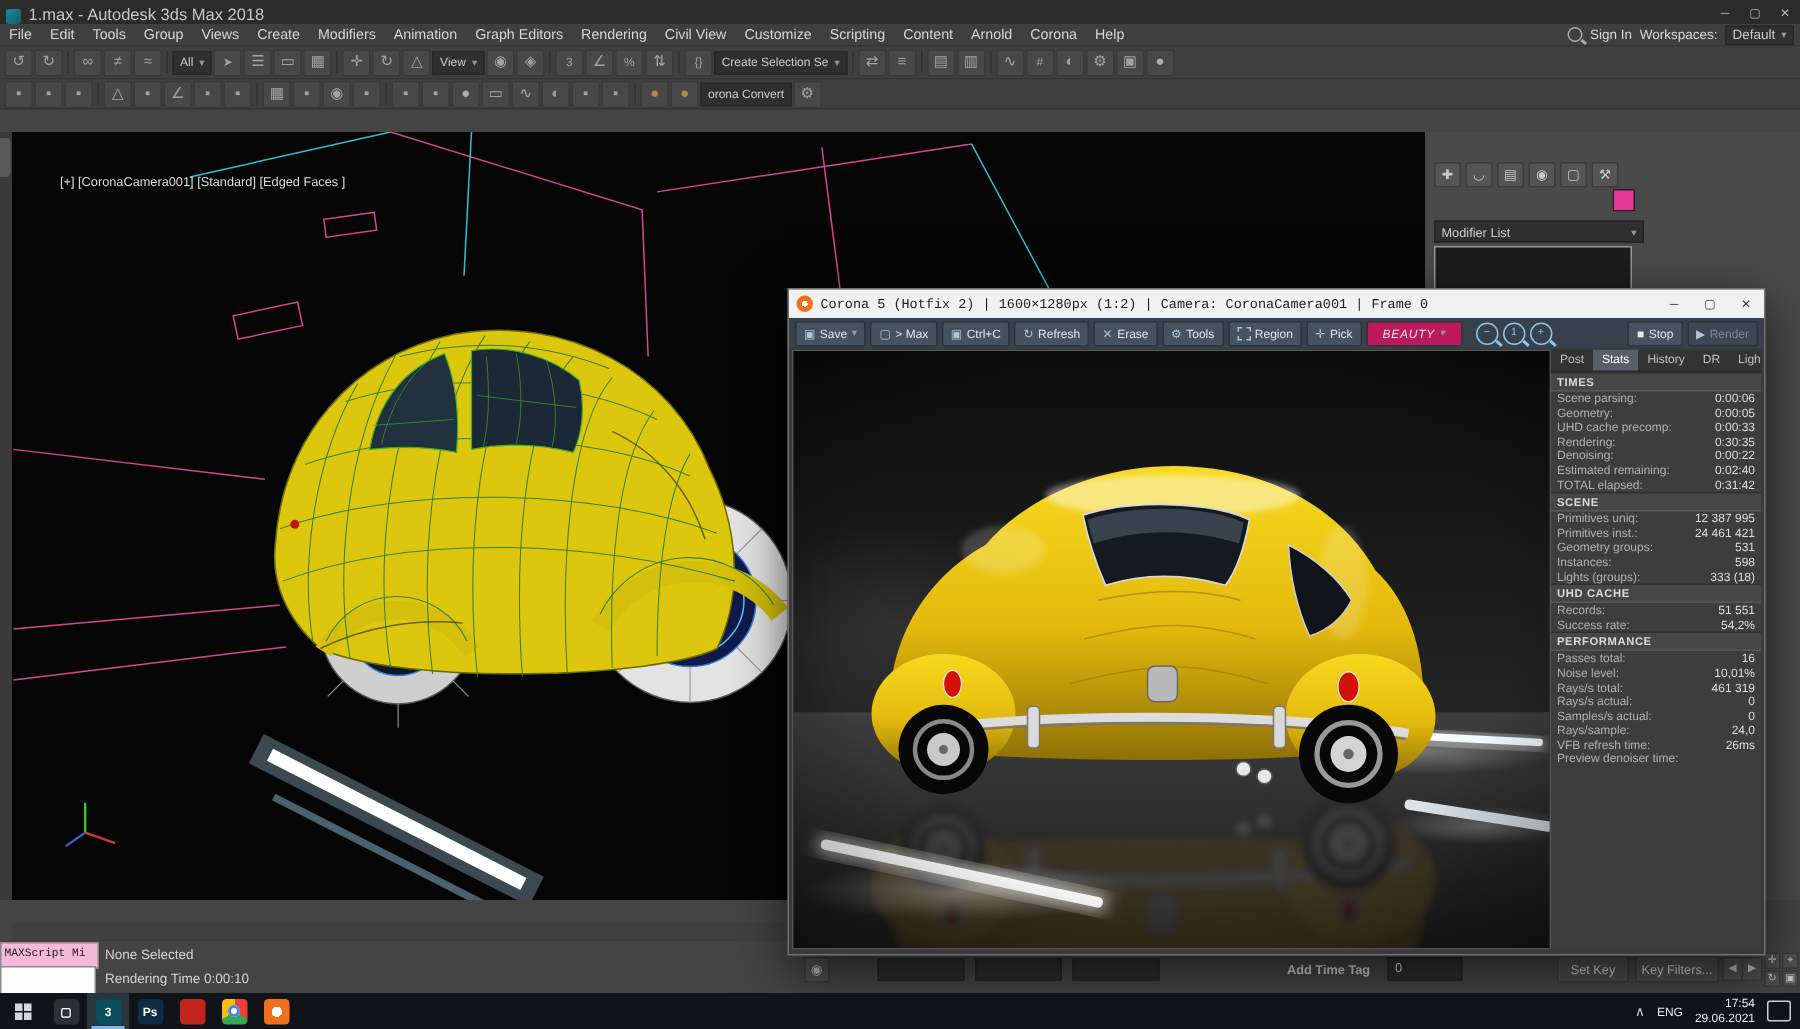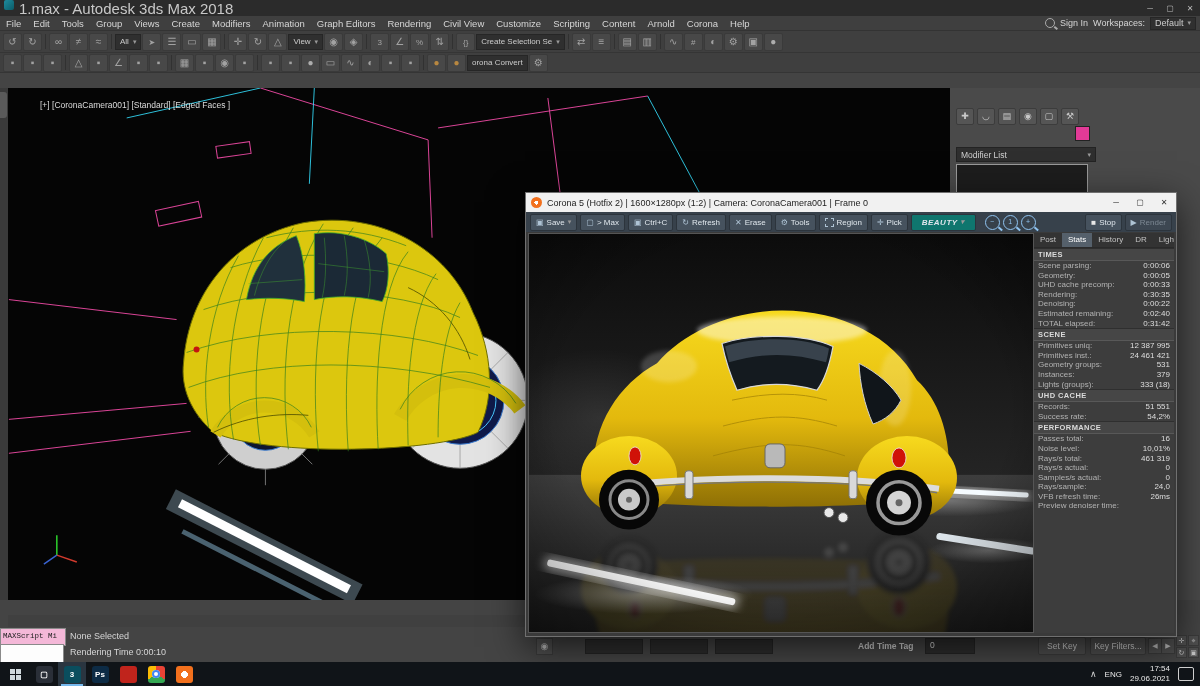--- a/index.html
+++ b/index.html
@@ -1,18 +1,18 @@
 <!DOCTYPE html>
 <html><head>
 <meta charset="utf-8">
 <style>
   html,body{margin:0;padding:0;background:#222;}
   #app{position:relative;width:1200px;height:686px;background:#444;font-family:"Liberation Sans",sans-serif;overflow:hidden;color:#ccc;}
   
-  .titlebar{position:absolute;left:0;top:0;right:0;height:16px;background:#2b2b2b;display:flex;align-items:flex-start;font-size:15px;color:#c8c8c8;}
+  .titlebar{position:absolute;left:0;top:0;right:0;height:16px;background:#2b2b2b;display:flex;align-items:flex-end;font-size:11px;color:#c8c8c8;}
   .appicon{width:10px;height:10px;margin:0 5px 0 4px;background:linear-gradient(135deg,#1e8c9e,#0b5b68);border-radius:2px;}
   .winbtns{margin-left:auto;display:flex;}
   .winbtn{width:20px;height:16px;display:flex;align-items:center;justify-content:center;color:#bbb;font-size:8px;}
   .wmin::before{content:"─";} .wmax::before{content:"▢";} .wclose::before{content:"✕";}
   
   .menubar{position:absolute;left:0;top:16px;right:0;height:14px;background:#3f3f3f;display:flex;align-items:center;font-size:9.5px;color:#d6d6d6;border-bottom:1px solid #333;}
   .menuitem{padding:0 6px;white-space:nowrap;}
   .menu-right{margin-left:auto;display:flex;align-items:center;gap:5px;padding-right:4px;font-size:9px;}
   .searchglyph{width:8px;height:8px;border:1.5px solid #aaa;border-radius:50%;position:relative;}
   .searchglyph::after{content:"";position:absolute;width:4px;height:1.5px;background:#aaa;right:-4px;bottom:-1px;transform:rotate(40deg);}
@@ -36,21 +36,21 @@
   .i-schem::before{content:"#";font-size:8px;} .i-mat::before{content:"◐";} .i-rset::before{content:"⚙";}
   .i-rframe::before{content:"▣";} .i-render::before{content:"●";color:#d8d8d8;} .i-tea::before{content:"●";color:#e8a33d;}
   
   .ribbon{position:absolute;left:0;top:73px;right:0;height:14px;background:#3c3c3c;display:flex;align-items:flex-end;font-size:9px;color:#b5b5b5;border-bottom:1px solid #2e2e2e;}
   .rtab{padding:1px 12px;}
   .rtab.active{background:#535353;color:#e8e8e8;border:1px solid #2c2c2c;border-bottom:none;}
   
   .vp-strip{position:absolute;left:0;top:88px;width:8px;height:512px;background:#3a3a3a;}
   .vp-tab{position:absolute;left:0;top:92px;width:7px;height:26px;background:#5a5a5a;border-radius:0 3px 3px 0;}
   .viewport{position:absolute;left:8px;top:88px;width:942px;height:512px;background:#050505;overflow:hidden;}
-  .vp-label{position:absolute;left:32px;top:12px;font-size:8.5px;color:#dcdcdc;z-index:3;}
+  .vp-label{position:absolute;left:32px;top:28px;font-size:8.5px;color:#dcdcdc;z-index:3;}
   .vp-svg{position:absolute;left:0;top:0;width:100%;height:100%;}
   
   .cmdpanel{position:absolute;left:950px;top:88px;width:250px;height:512px;background:#4a4a4a;}
   .cp-tabs{position:absolute;left:6px;top:20px;display:flex;gap:3px;}
   .cpicon{width:16px;height:15px;background:#555;border:1px solid #3c3c3c;border-radius:2px;color:#c9c9c9;font-size:9px;line-height:14px;text-align:center;}
   .cp-create::before{content:"✚";} .cp-modify::before{content:"◡";} .cp-hier::before{content:"▤";}
   .cp-motion::before{content:"◉";} .cp-disp::before{content:"▢";} .cp-util::before{content:"⚒";}
   .cp-swatch{position:absolute;left:125px;top:38px;width:13px;height:13px;background:#e23a97;border:1px solid #222;}
   .cp-modlist{position:absolute;left:6px;top:59px;width:130px;height:13px;background:#2f2f2f;border:1px solid #232323;color:#d0d0d0;font-size:8.5px;display:flex;align-items:center;padding:0 4px;justify-content:space-between;}
   .cp-stack{position:absolute;left:6px;top:76px;width:130px;height:30px;background:#1d1d1d;border:1px solid #9a9a9a;}
@@ -98,21 +98,21 @@
   .cw-title{height:19px;background:#f1f1f1;display:flex;align-items:center;font-size:9px;color:#1d1d1d;}
   .cw-icon{width:11px;height:11px;border-radius:50%;background:radial-gradient(circle,#fff 0 2px,#f2701d 2px 6px);margin:0 5px 0 5px;flex:none;}
   .cw-btn{width:24px;height:19px;display:flex;align-items:center;justify-content:center;color:#333;font-size:8px;}
   .cw-toolbar{height:20px;background:#37414b;display:flex;align-items:center;gap:3px;padding:0 4px;font-size:8px;color:#dfe6ec;}
   .cbtn{display:flex;align-items:center;gap:3px;padding:0 5px;height:15px;background:#46525e;border:1px solid #2c343c;border-radius:2px;white-space:nowrap;flex:none;}
   .cic{font-size:8px;color:#aec3d4;}
   .cic-save::before{content:"▣";} .cic-max::before{content:"▢";} .cic-copy::before{content:"▣";}
   .cic-refresh::before{content:"↻";} .cic-erase::before{content:"✕";} .cic-tools::before{content:"⚙";}
   .cic-region{width:7px;height:7px;border:1px dashed #aec3d4;} .cic-pick::before{content:"✛";}
   .cic-stop::before{content:"■";color:#e8e8e8;} .cic-render::before{content:"▶";}
-  .cbeauty{font-weight:bold;font-style:italic;background:#0f766e;padding:0 10px;letter-spacing:.5px;}
+  .cbeauty{font-weight:normal;font-style:italic;background:#be185d;padding:0 10px;letter-spacing:.5px;}
   .zoomset{display:flex;gap:3px;margin-left:6px;}
   .zoomic{width:13px;height:13px;border:1.5px solid #8fc3f0;border-radius:50%;position:relative;color:#8fc3f0;font-size:7px;line-height:11px;text-align:center;flex:none;}
   .zoomic::after{content:"";position:absolute;width:5px;height:1.5px;background:#8fc3f0;right:-4.5px;bottom:-1px;transform:rotate(42deg);}
   .z-out::before{content:"−";} .z-one::before{content:"1";} .z-in::before{content:"+";}
   .cbtn.disabled{color:#7d8893;background:#3d4752;}
   .cw-body{position:absolute;left:2px;top:40px;right:2px;bottom:3px;display:flex;}
   .render-area{width:504px;background:#161616;border:1px solid #555;position:relative;flex:none;}
   .render-area svg{width:100%;height:100%;display:block;}
   .stats-panel{flex:1;background:#3d3d3d;overflow:hidden;font-size:8px;}
   .stats-tabs{display:flex;height:14px;background:#333;border-bottom:1px solid #2a2a2a;}
@@ -400,21 +400,21 @@
       <span class="navic">✛</span>
       <span class="navic">⌖</span>
       <span class="navic">↻</span>
       <span class="navic">▣</span>
     </div>
   </div>
 
   <div class="corona">
     <div class="cw-title">
       <div class="cw-icon"></div>
-      <span style="flex:1;">Corona 5 (Hotfix 2) | 1600×1280px (1:2) | Camera: CoronaCamera001 | Frame 0</span>
+      <span style="flex:1;font-family:Liberation Mono, monospace;">Corona 5 (Hotfix 2) | 1600×1280px (1:2) | Camera: CoronaCamera001 | Frame 0</span>
       <div class="cw-btn">─</div>
       <div class="cw-btn">▢</div>
       <div class="cw-btn">✕</div>
     </div>
     <div class="cw-toolbar">
       <span class="cbtn caret">
           <span class="cic cic-save"></span>
           <span>Save</span>
         </span>
       <span class="cbtn">
@@ -597,21 +597,21 @@
         <div class="srow">
             <span class="sl">Primitives inst.:</span>
             <span class="sv">24 461 421</span>
           </div>
         <div class="srow">
             <span class="sl">Geometry groups:</span>
             <span class="sv">531</span>
           </div>
         <div class="srow">
             <span class="sl">Instances:</span>
-            <span class="sv">379</span>
+            <span class="sv">598</span>
           </div>
         <div class="srow">
             <span class="sl">Lights (groups):</span>
             <span class="sv">333 (18)</span>
           </div>
         <div class="sec-h">UHD CACHE</div>
         <div class="srow">
             <span class="sl">Records:</span>
             <span class="sv">51 551</span>
           </div>

